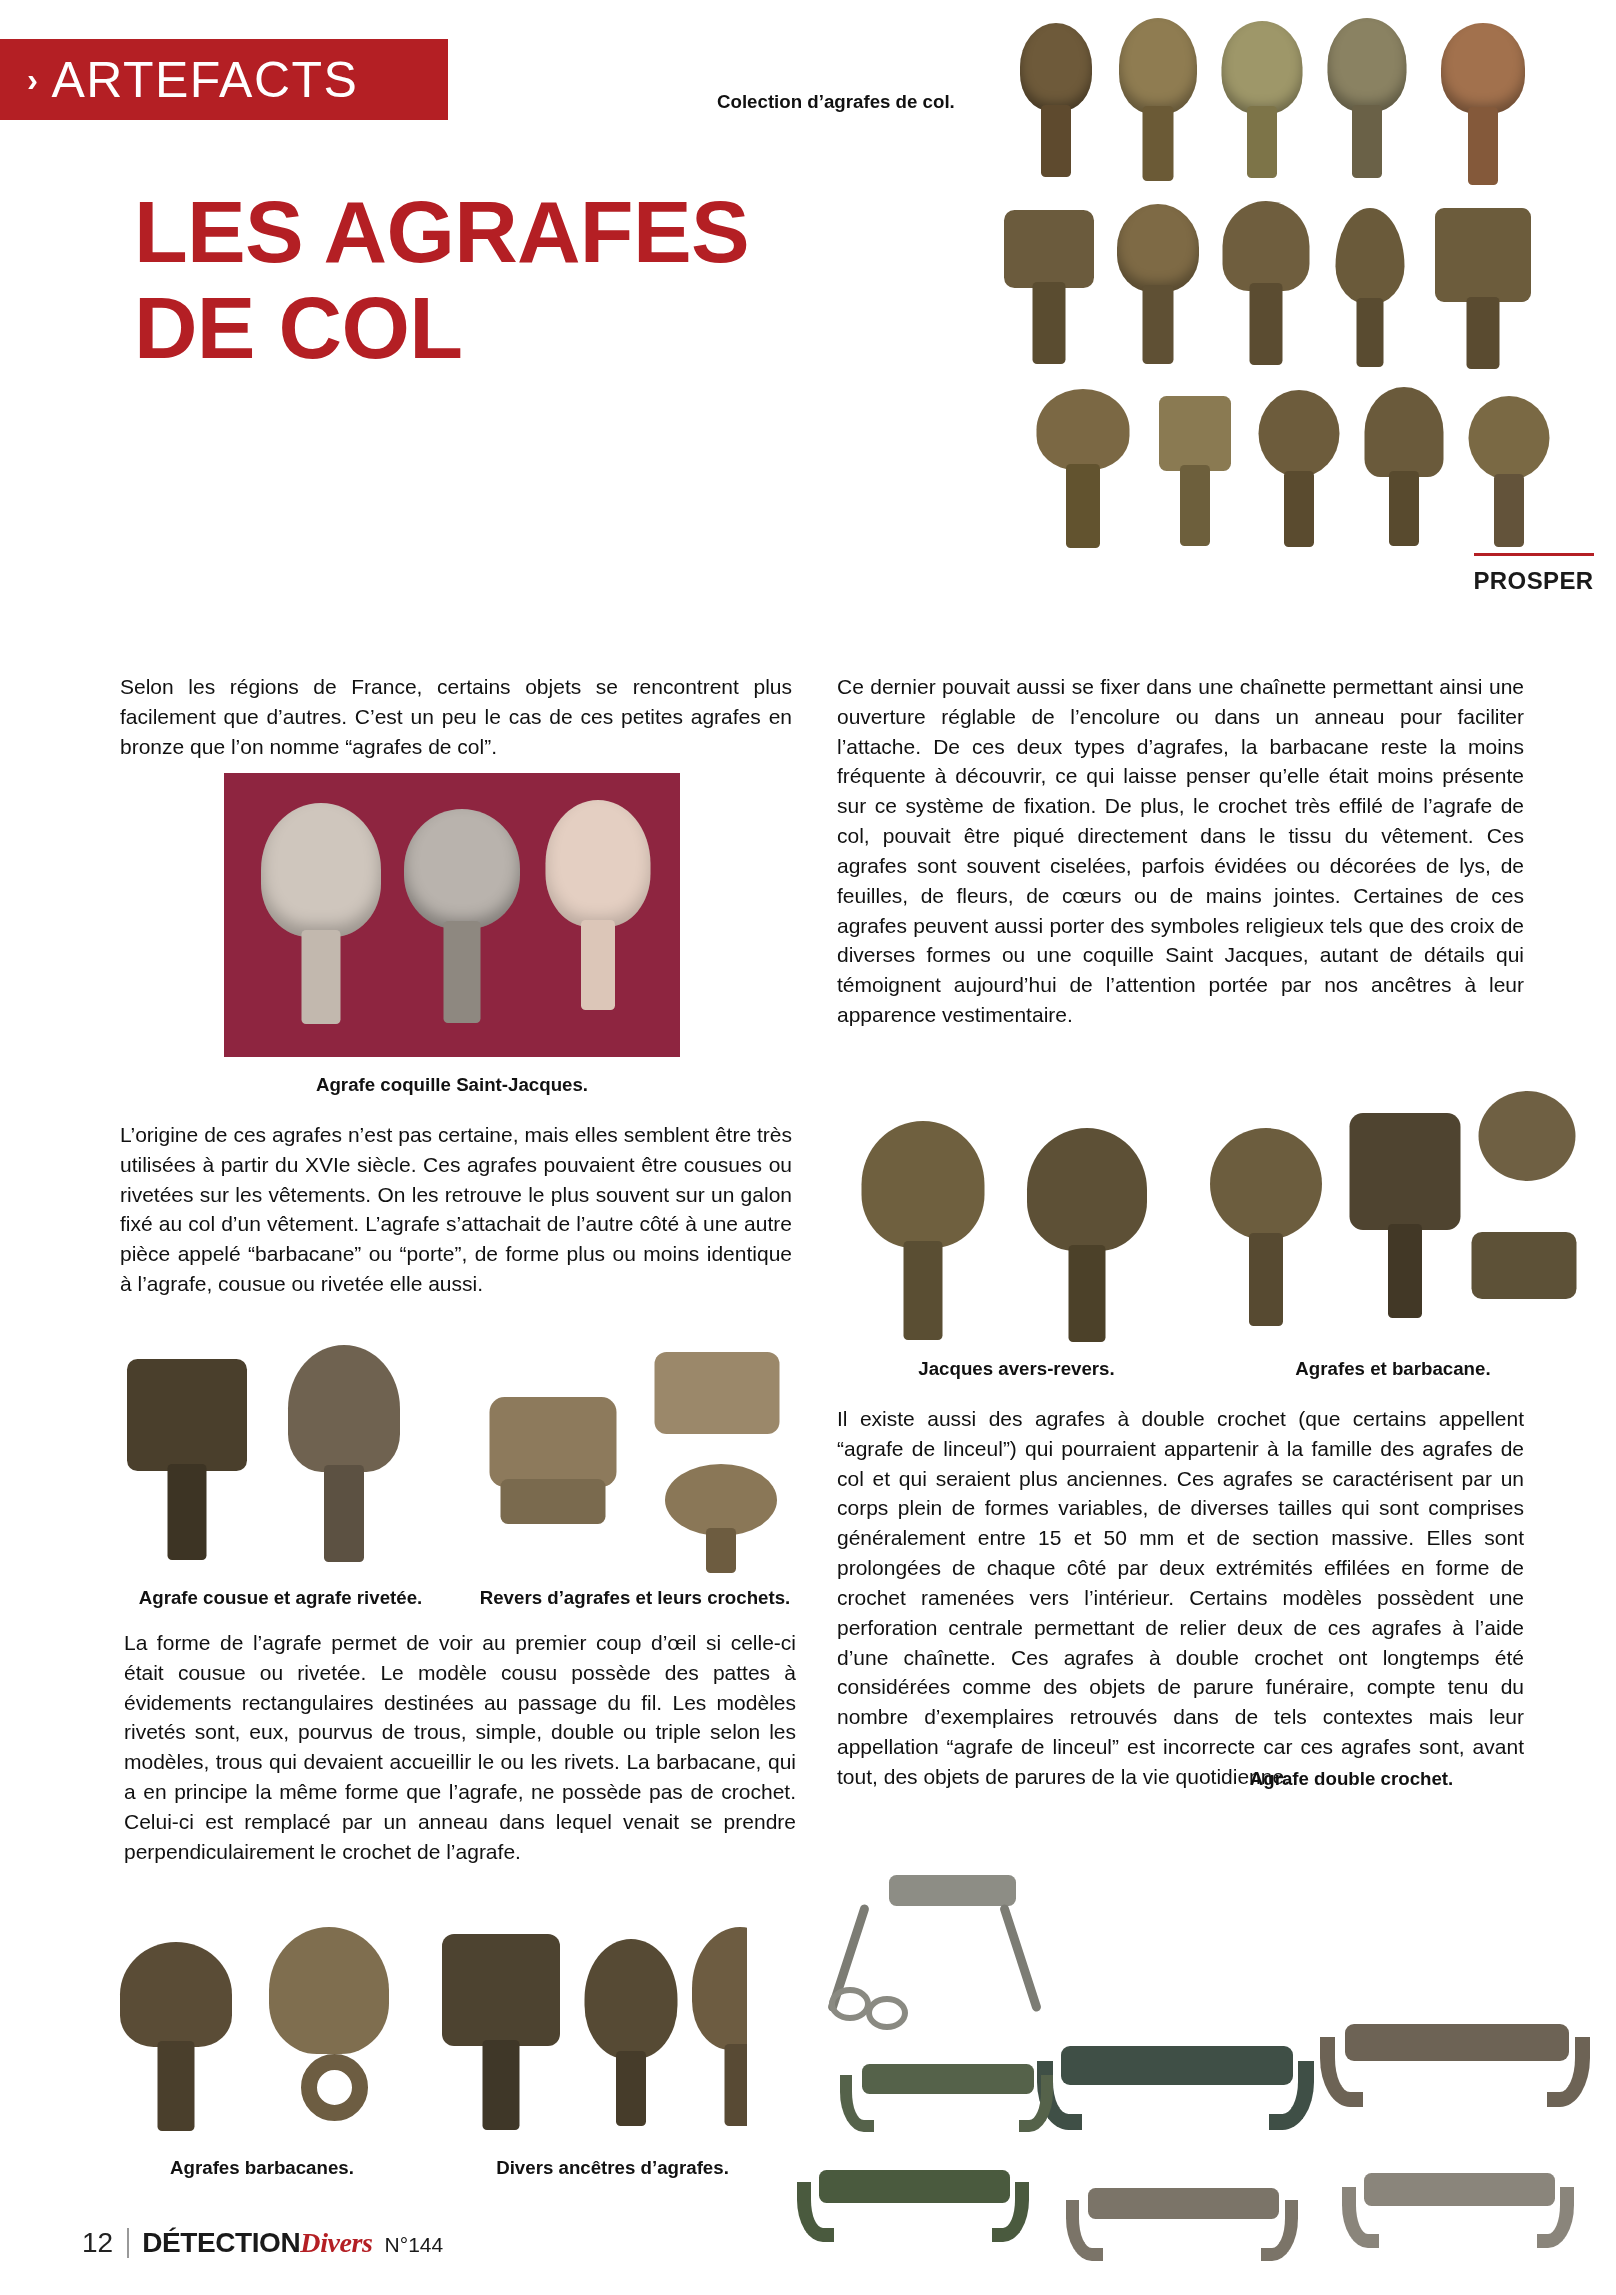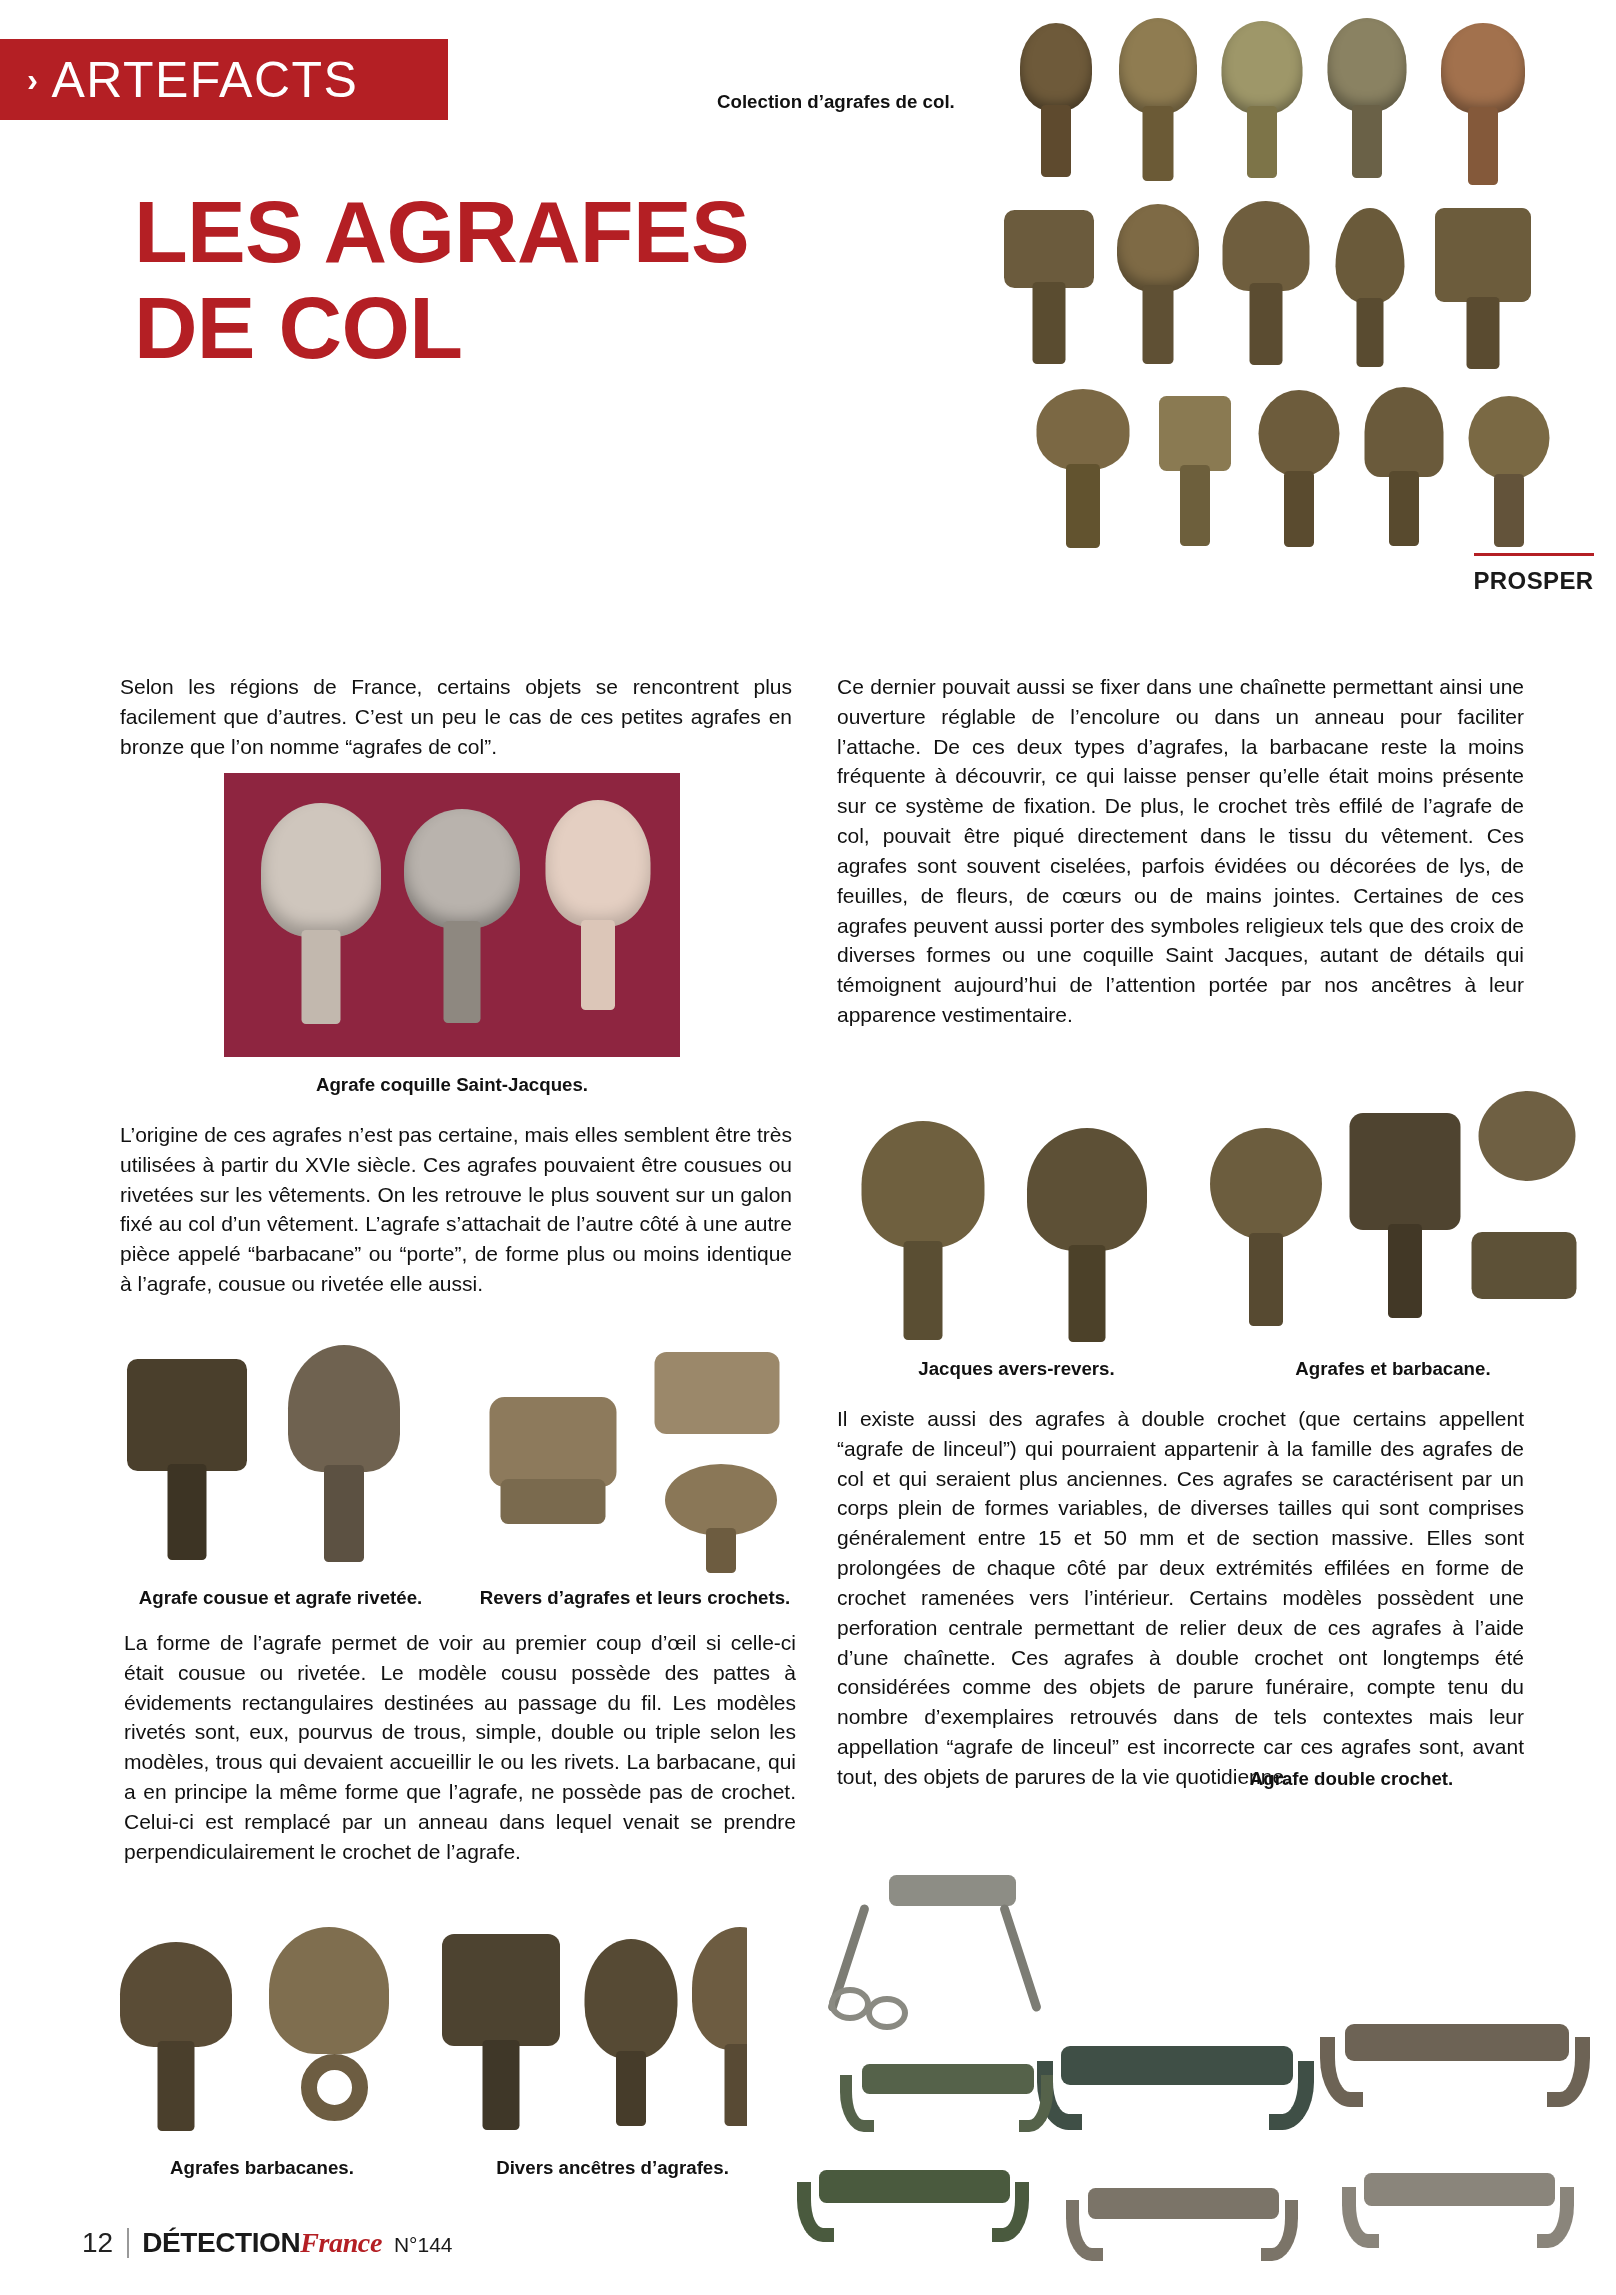--- a/index.html
+++ b/index.html
@@ -384,19 +384,19 @@
       <div style="position:absolute; left:25.4px; top:25.4px; width:172px; height:30px; background:#55624a; border-radius:7.5px;"></div>
       <div style="position:absolute; left:3px; top:36px; width:34px; height:57px; border:12.7px solid #55624a; border-top:none; border-right:none; border-radius:0 0 0 70%;"></div>
       <div style="position:absolute; left:182px; top:36px; width:34px; height:57px; border:12.7px solid #55624a; border-top:none; border-left:none; border-radius:0 0 70% 0;"></div>
     </div>
   </div>
 
   <div class="footer">
     <span class="pg">12</span>
     <span class="bar"></span>
     <span class="brand">
-      <span>DÉTECTION</span><span class="pass">France</span>
+      <span>DÉTECTION</span><span class="pass">Divers</span>
     </span>
     <span class="issue">N°144</span>
   </div>
 
 </div>
 
 
 </body></html>

